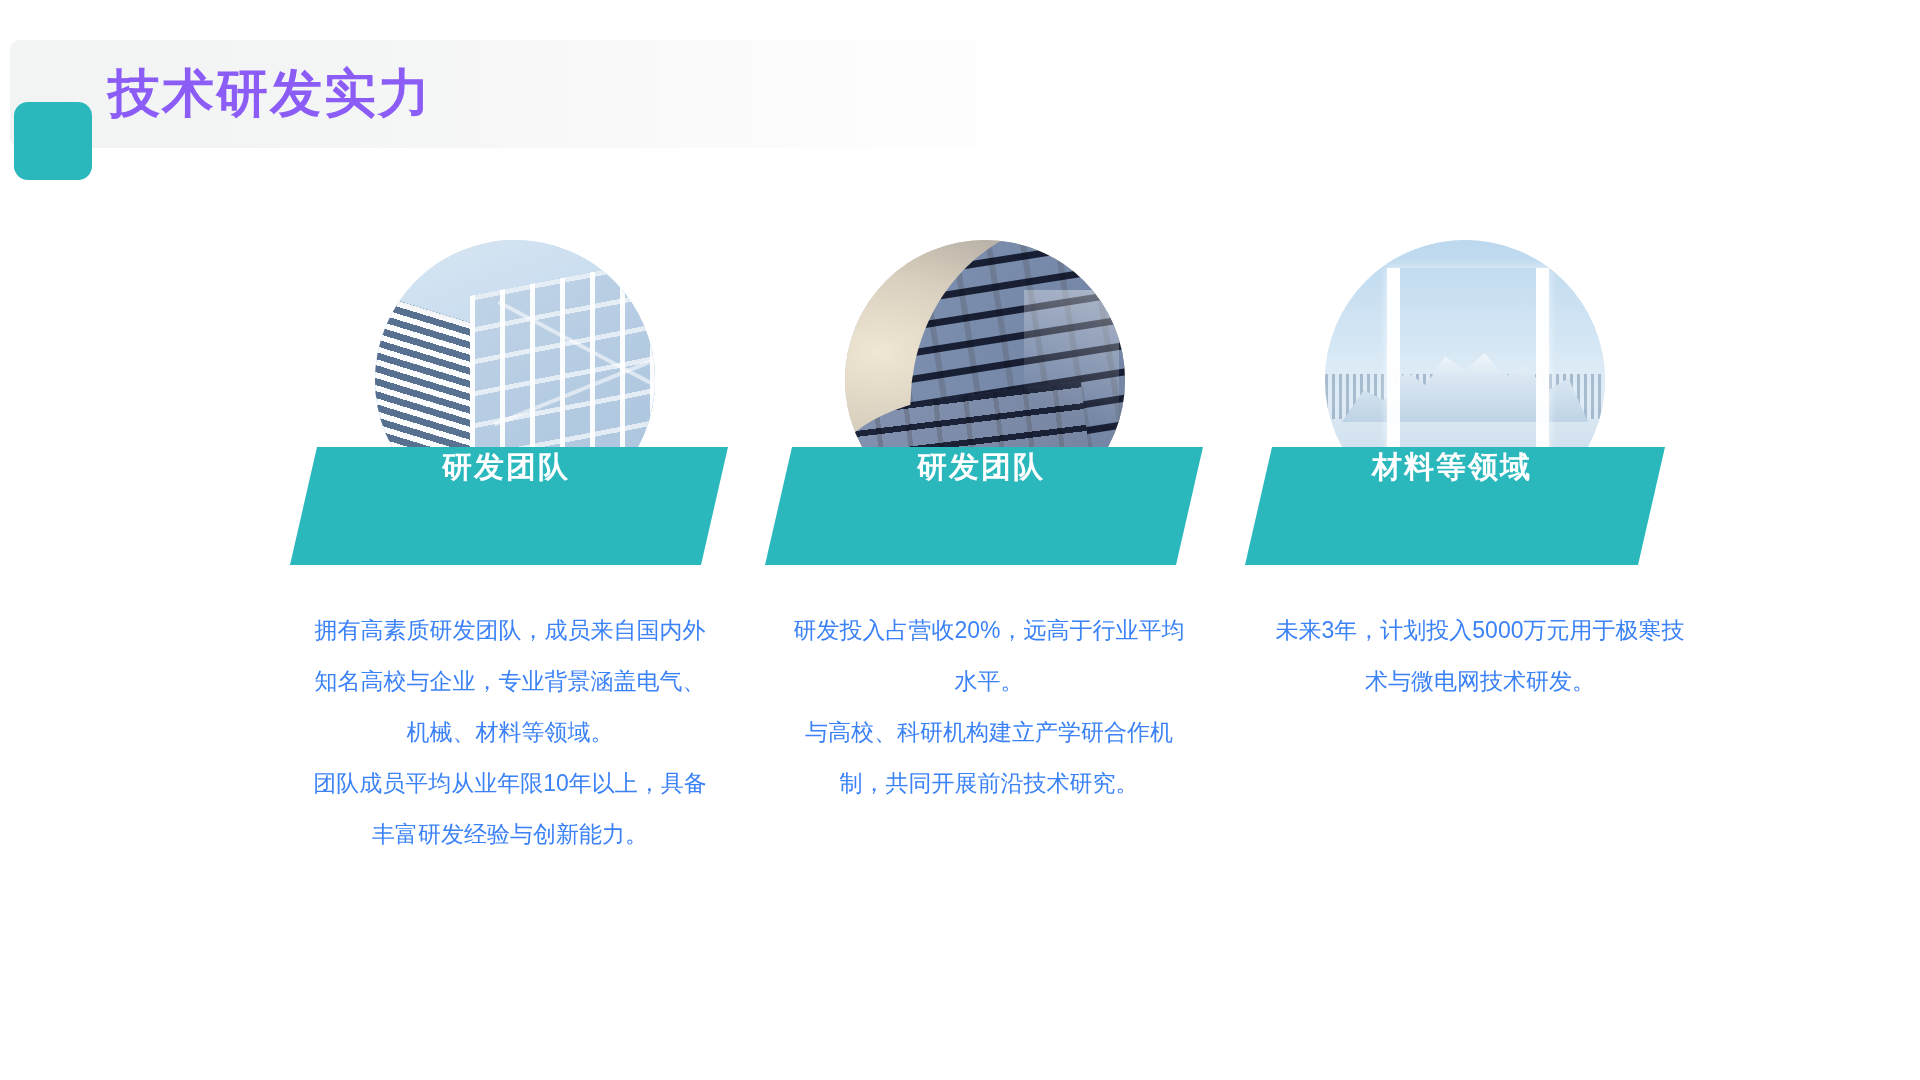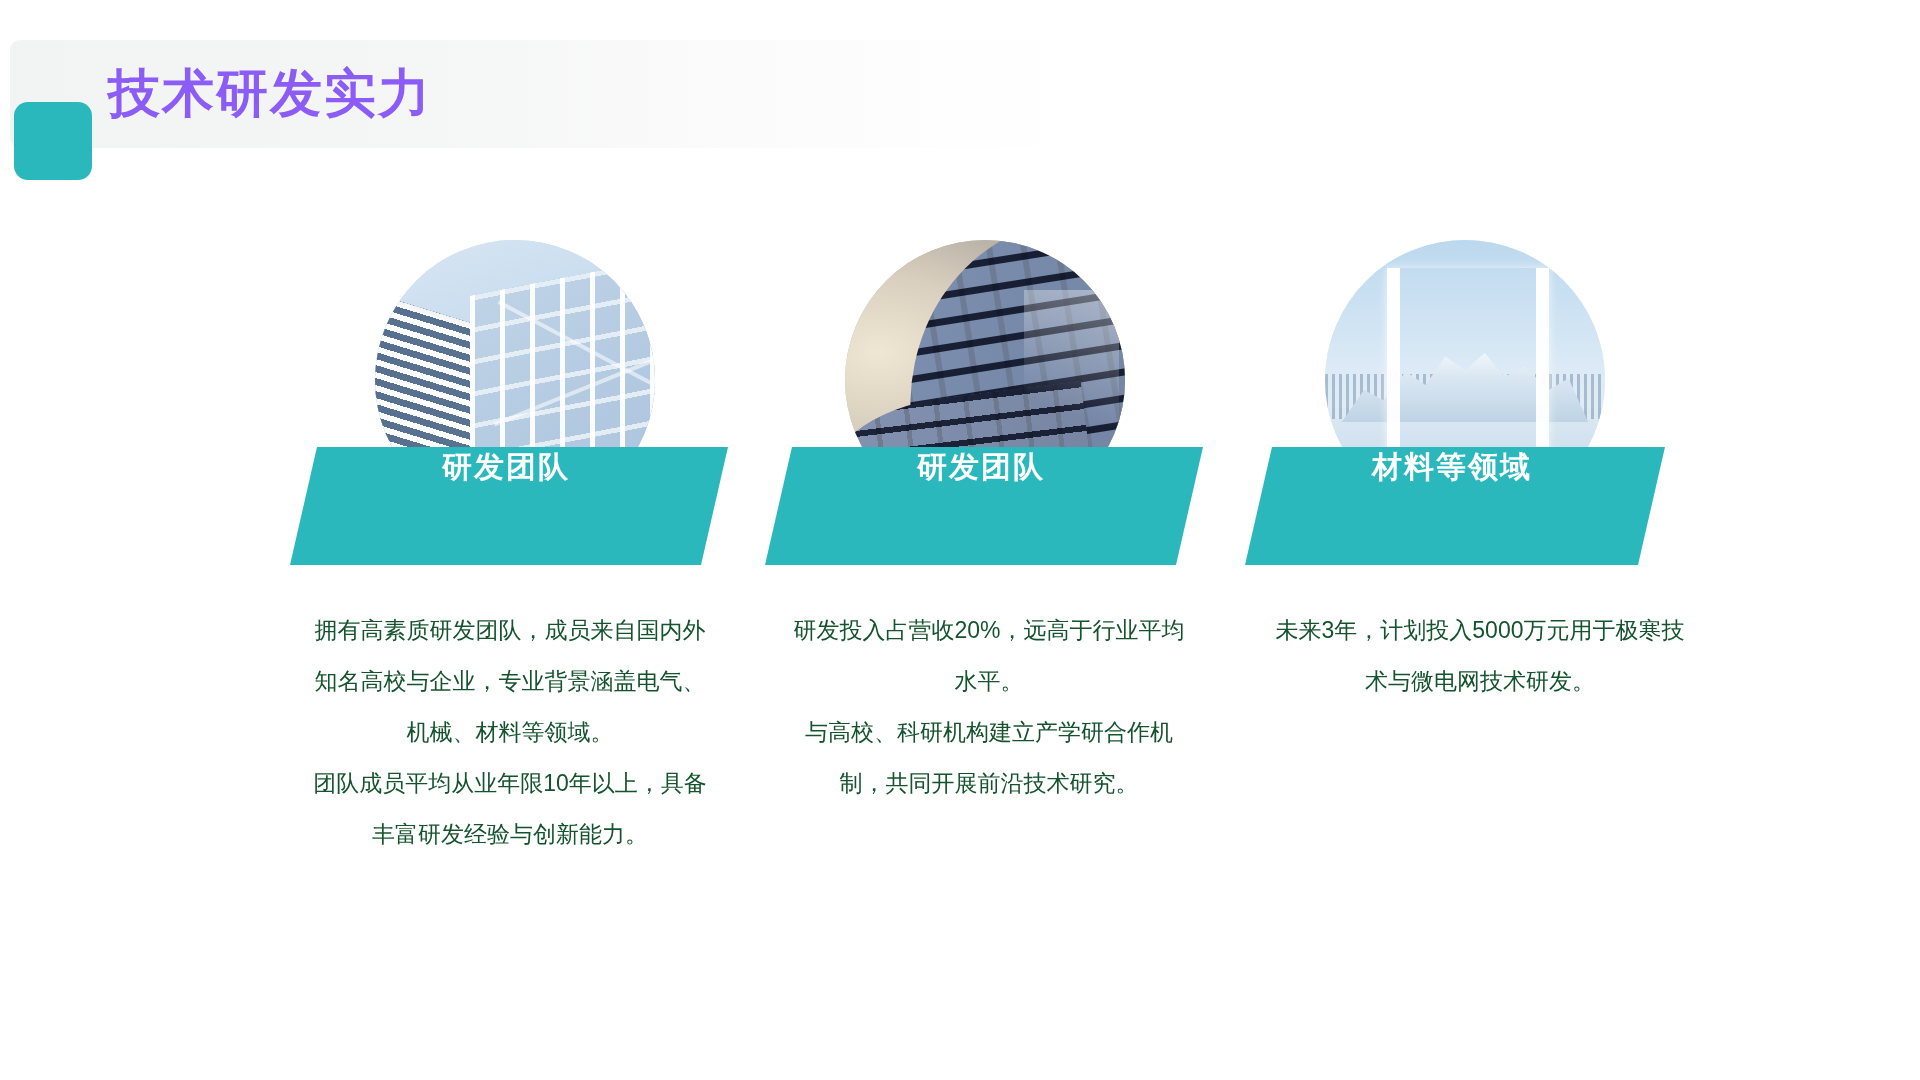--- a/index.html
+++ b/index.html
@@ -145,21 +145,21 @@
   .col-1 .banner { left:0px;  width:438px; clip-path:polygon(27px 0, 438px 0, 411px 118px, 0 118px); }
   .col-2 .banner { left:0px;  width:420px; clip-path:polygon(27px 0, 420px 0, 393px 118px, 0 118px); }
   .banner-label {
     color:#ffffff; font-size:30px; font-weight:bold; letter-spacing:2px;
     white-space:nowrap; margin-left:-6px;
   }
 
   
   .body-text {
     position:absolute; top:365px; width:400px;
-    text-align:center; color:#14532d;
+    text-align:center; color:#3b82f6;
     font-size:23px; line-height:51px;
     white-space:pre-line;
   }
   .col-0 .body-text { left:20px; }
   .col-1 .body-text { left:24px; }
   .col-2 .body-text { left:20px; width:430px; }
 </style>
 </head>
 <body>
 

